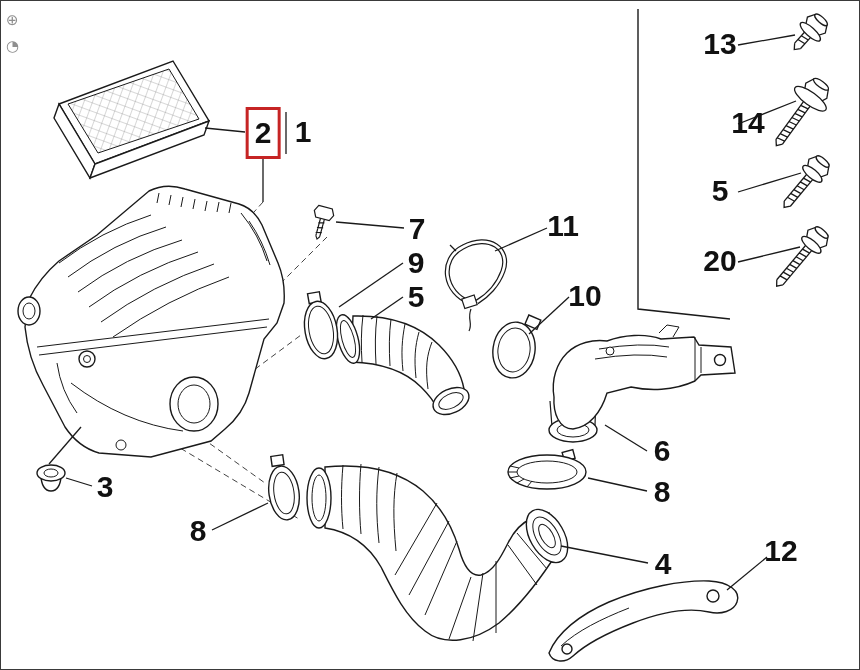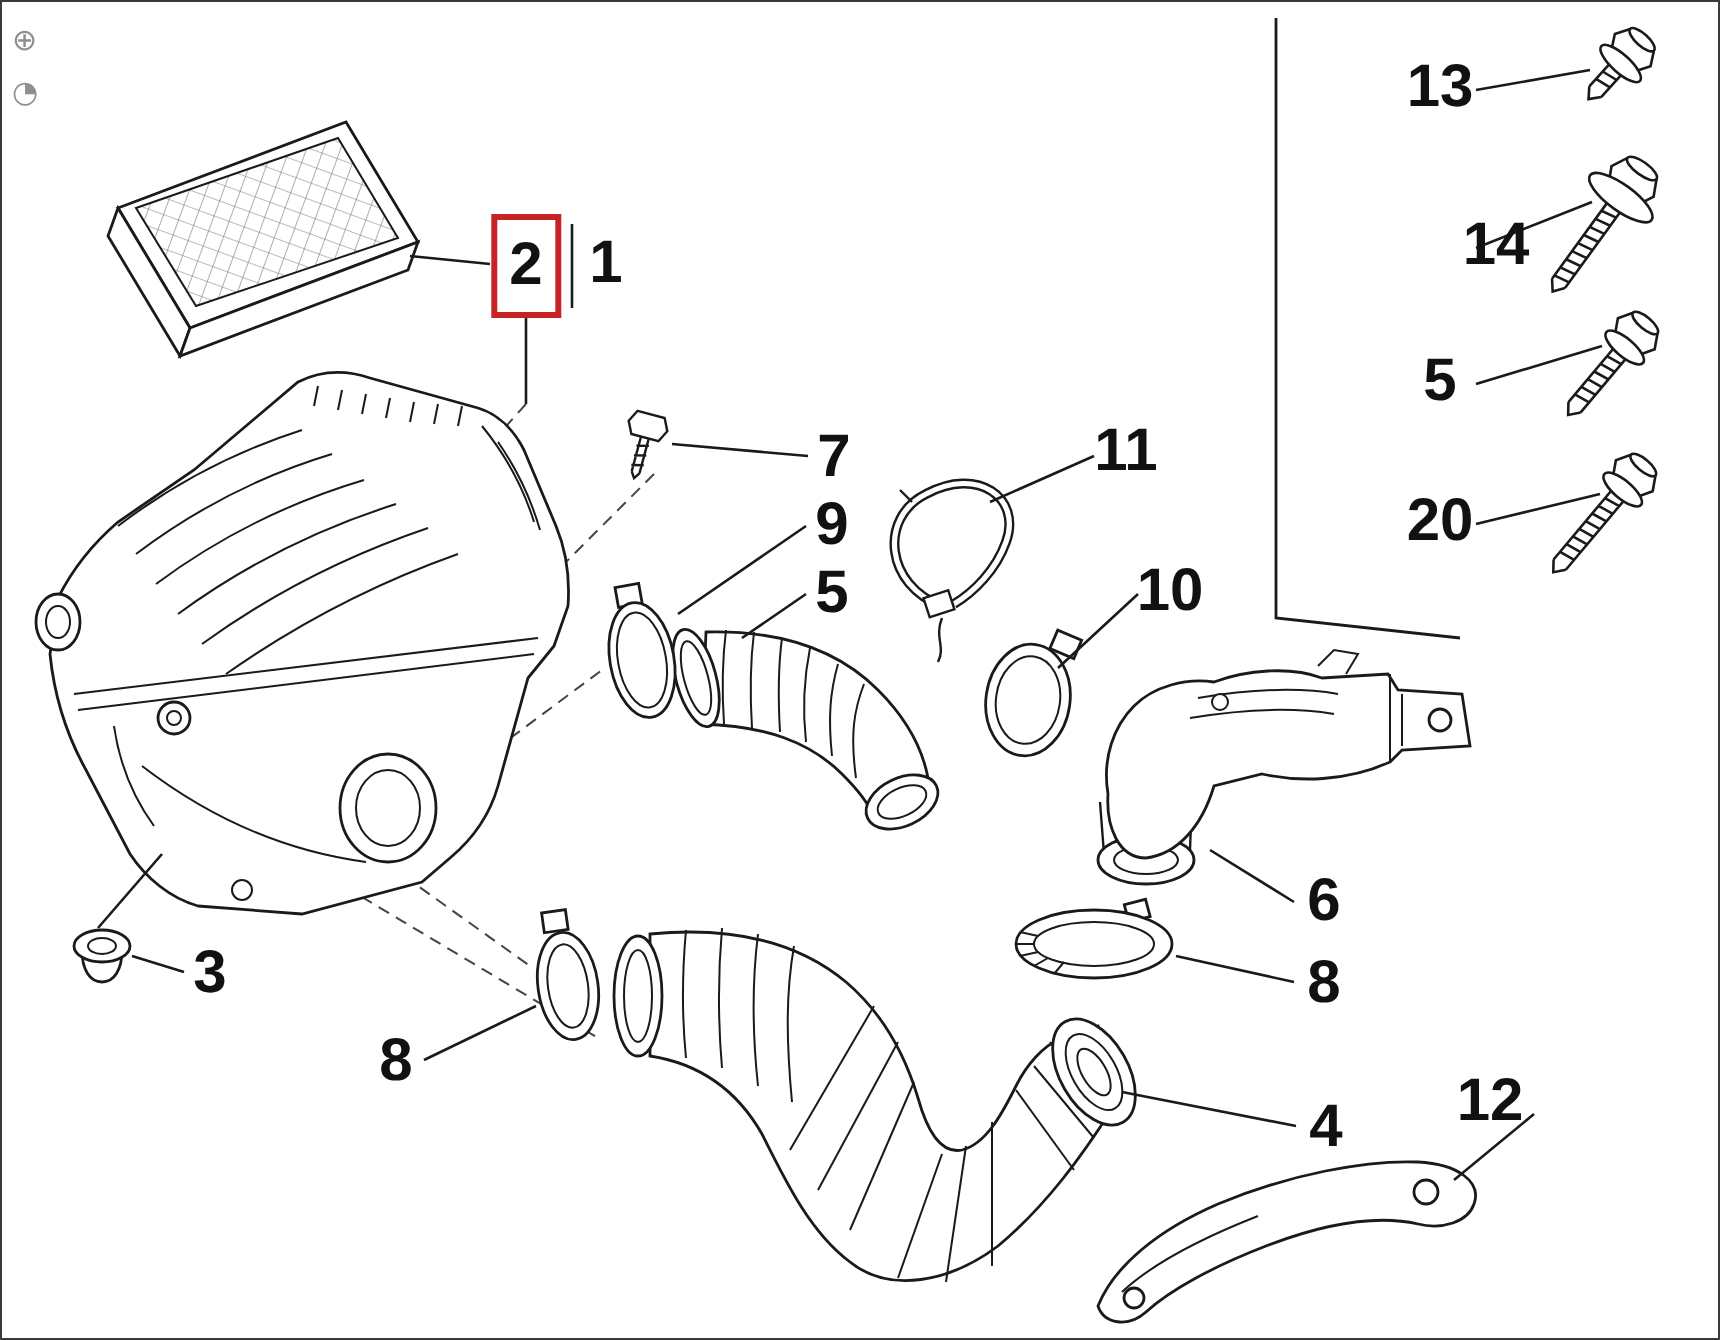--- a/index.html
+++ b/index.html
@@ -290,19 +290,19 @@
   <div class="part-label" style="left:416px;top:228px">7</div>
   <div class="part-label" style="left:415px;top:262px">9</div>
   <div class="part-label" style="left:415px;top:296px">5</div>
   <div class="part-label" style="left:562px;top:225px">11</div>
   <div class="part-label" style="left:584px;top:295px">10</div>
   <div class="part-label" style="left:661px;top:450px">6</div>
   <div class="part-label" style="left:661px;top:491px">8</div>
   <div class="part-label" style="left:104px;top:486px">3</div>
   <div class="part-label" style="left:197px;top:530px">8</div>
   <div class="part-label" style="left:662px;top:563px">4</div>
-  <div class="part-label" style="left:744px;top:550px">12</div>
+  <div class="part-label" style="left:780px;top:550px">12</div>
   <div class="part-label" style="left:719px;top:43px">13</div>
   <div class="part-label" style="left:747px;top:122px">14</div>
   <div class="part-label" style="left:719px;top:190px">5</div>
   <div class="part-label" style="left:719px;top:260px">20</div>
 
 </div>
 
 </body></html>

